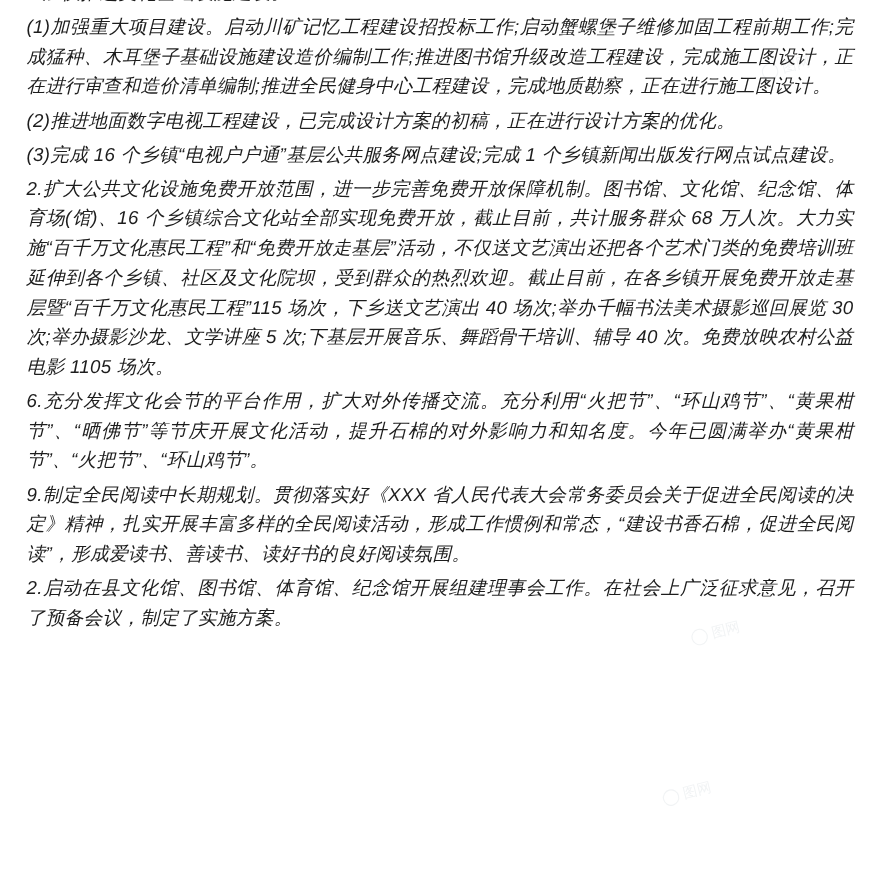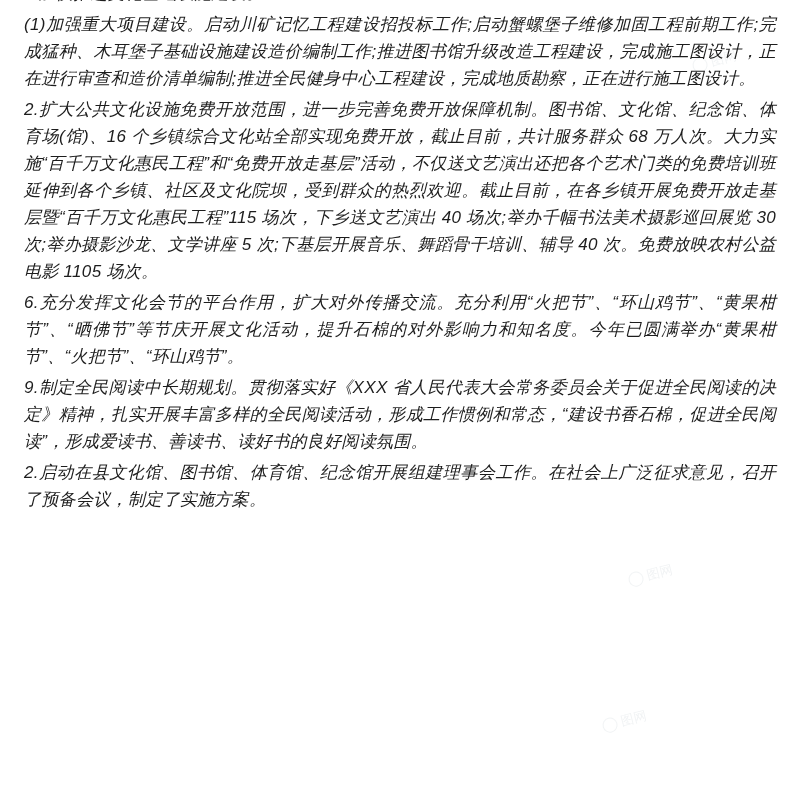--- a/index.html
+++ b/index.html
@@ -67,19 +67,21 @@
     <span>图网</span>
   </div>
   <div class="watermark wm3">
     <span class="wm-ring"></span>
     <span>图网</span>
   </div>
 
   <div class="content">
     <p class="cut-top">1.加快推进文化基础设施建设。</p>
     <p>(1)加强重大项目建设。启动川矿记忆工程建设招投标工作;启动蟹螺堡子维修加固工程前期工作;完成猛种、木耳堡子基础设施建设造价编制工作;推进图书馆升级改造工程建设，完成施工图设计，正在进行审查和造价清单编制;推进全民健身中心工程建设，完成地质勘察，正在进行施工图设计。</p>
+    <p>(2)推进地面数字电视工程建设，已完成设计方案的初稿，正在进行设计方案的优化。</p>
+    <p>(3)完成 16 个乡镇“电视户户通”基层公共服务网点建设;完成 1 个乡镇新闻出版发行网点试点建设。</p>
     <p>2.扩大公共文化设施免费开放范围，进一步完善免费开放保障机制。图书馆、文化馆、纪念馆、体育场(馆)、16 个乡镇综合文化站全部实现免费开放，截止目前，共计服务群众 68 万人次。大力实施“百千万文化惠民工程”和“免费开放走基层”活动，不仅送文艺演出还把各个艺术门类的免费培训班延伸到各个乡镇、社区及文化院坝，受到群众的热烈欢迎。截止目前，在各乡镇开展免费开放走基层暨“百千万文化惠民工程”115 场次，下乡送文艺演出 40 场次;举办千幅书法美术摄影巡回展览 30 次;举办摄影沙龙、文学讲座 5 次;下基层开展音乐、舞蹈骨干培训、辅导 40 次。免费放映农村公益电影 1105 场次。</p>
     <p>6.充分发挥文化会节的平台作用，扩大对外传播交流。充分利用“火把节”、“环山鸡节”、“黄果柑节”、“晒佛节”等节庆开展文化活动，提升石棉的对外影响力和知名度。今年已圆满举办“黄果柑节”、“火把节”、“环山鸡节”。</p>
     <p>9.制定全民阅读中长期规划。贯彻落实好《XXX 省人民代表大会常务委员会关于促进全民阅读的决定》精神，扎实开展丰富多样的全民阅读活动，形成工作惯例和常态，“建设书香石棉，促进全民阅读”，形成爱读书、善读书、读好书的良好阅读氛围。</p>
     <p>2.启动在县文化馆、图书馆、体育馆、纪念馆开展组建理事会工作。在社会上广泛征求意见，召开了预备会议，制定了实施方案。</p>
   </div>
 
 </div>
 
 </body></html>

